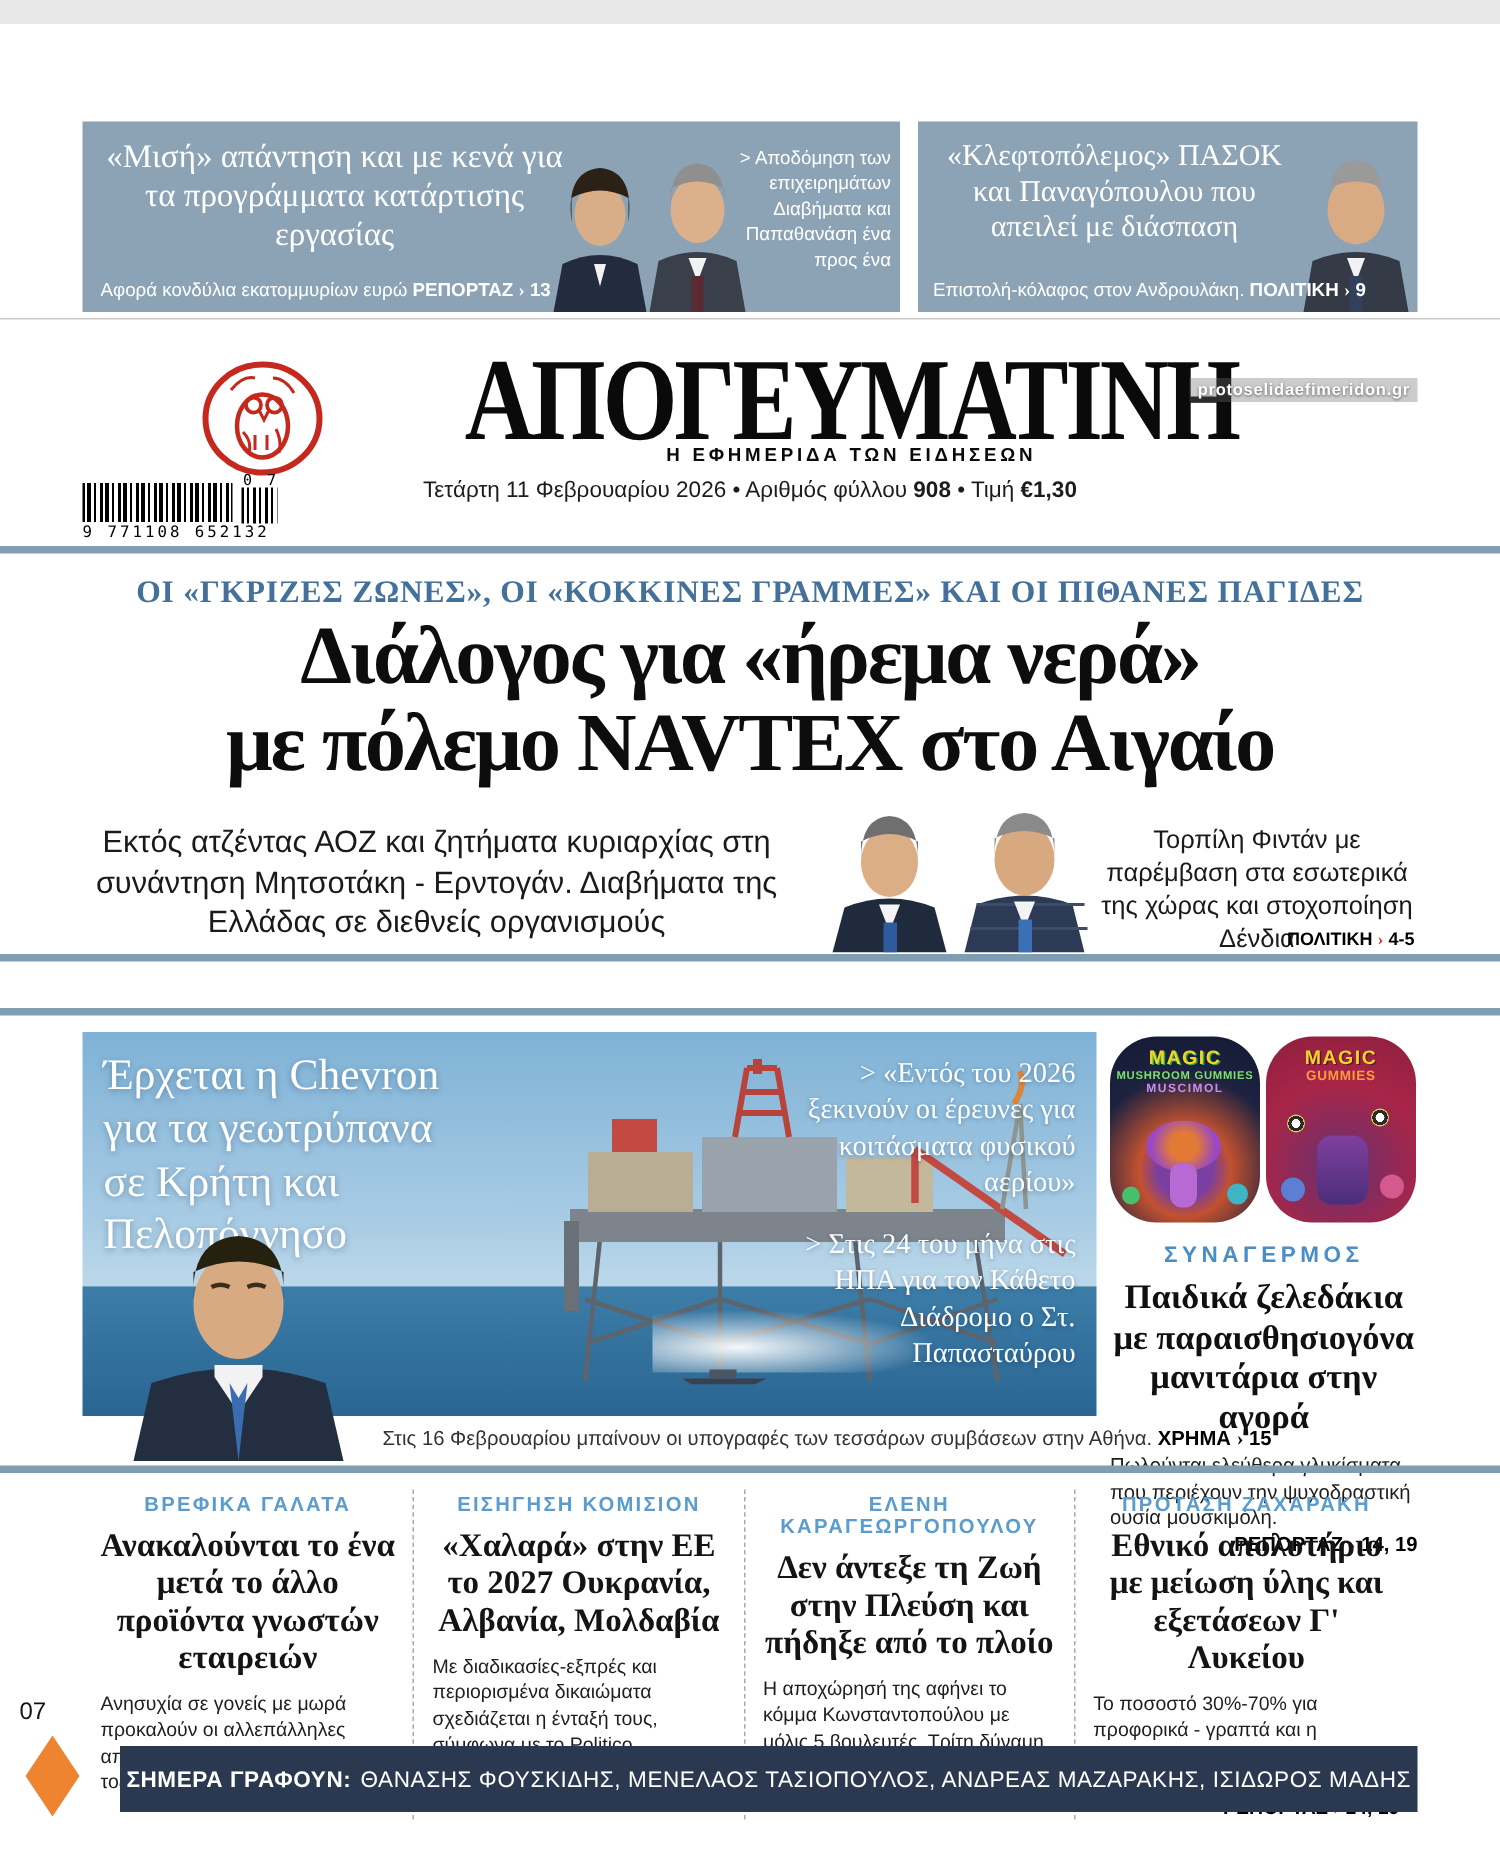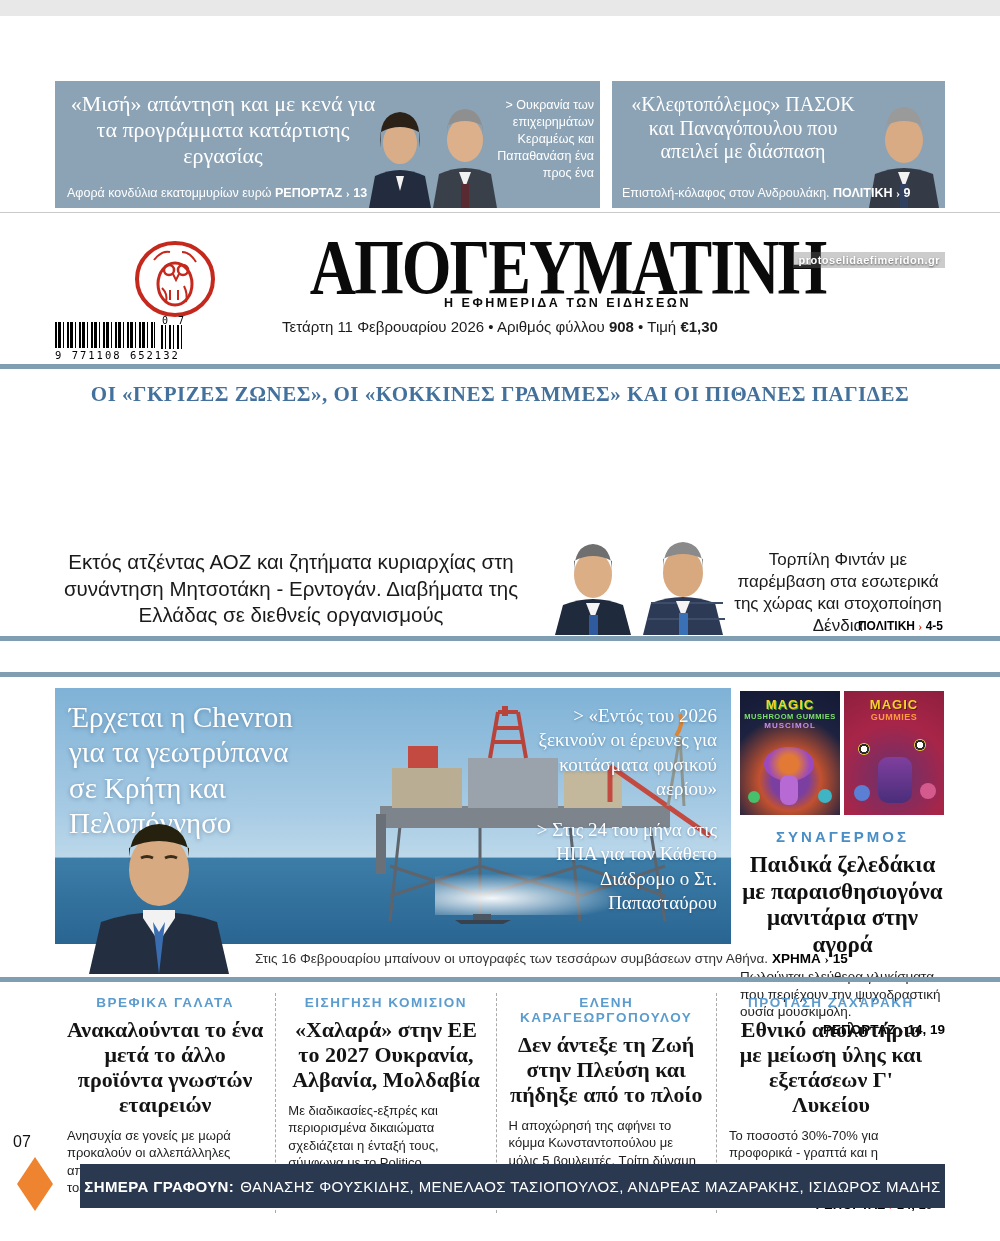--- a/index.html
+++ b/index.html
@@ -97,21 +97,21 @@
   #boat { position:absolute; left:398px; top:222px; width:60px; height:12px; z-index:3; }
   #politician { position:absolute; left:28px; top:126px; width:152px; height:160px; z-index:5; }
   #photo-caption { position:absolute; left:0; bottom:0; right:0; height:30px; background:#fff;
     font-size:13.5px; color:#333; line-height:30px; padding-left:200px; white-space:nowrap; }
   #photo-caption b { color:#000; }
 
   
   #alert-col { left:740px; top:675px; width:205px; height:283px; }
   #pkg-row { display:flex; gap:4px; }
   .pkg { width:100px; height:124px; position:relative; overflow:hidden; text-align:center;
-    font-weight:bold; }
+    font-weight:bold;border-radius:31px; }
   #pkg-1 { background:radial-gradient(circle at 50% 72%, #7a3fa0 0 18%, #c2512f 30%, #1c2240 62%, #141a33 100%); }
   #pkg-2 { background:radial-gradient(circle at 50% 70%, #7e2d62 0 20%, #a82548 55%, #8e1f3e 100%); }
   .pkg-line1 { margin-top:6px; font-size:13px; color:#f5d327; text-shadow:1px 1px 0 #2aa84a; letter-spacing:1px; }
   .pkg-line2 { font-size:7.5px; color:#7de06a; letter-spacing:.5px; }
   .pkg-line3 { font-size:8px; color:#c48ef0; letter-spacing:1px; }
   #pkg-2 .pkg-line1 { text-shadow:1px 1px 0 #5e1430; }
   #pkg-2 .pkg-line2 { color:#ff9a3d; font-size:9px; }
   .pkg-dot { position:absolute; border-radius:50%; }
   #alert-kicker { margin-top:13px; text-align:center; font-size:15px; font-weight:bold;
     color:#4a8ec6; letter-spacing:3px; }
@@ -159,21 +159,21 @@
           <path d="M78 112 L84 78 Q110 66 136 78 L142 112 Z" fill="#39404a"></path>
           <ellipse cx="110" cy="44" rx="18" ry="22" fill="#dcb08a"></ellipse>
           <path d="M92 40 Q92 14 110 13 Q128 14 128 40 L128 30 Q110 20 92 30 Z" fill="#8f8f8f"></path>
           <path d="M104 76 L110 92 L116 76 Z" fill="#f2f2f2"></path>
           <rect x="106" y="88" width="8" height="24" fill="#5a2a33"></rect>
         </g>
       </svg>
     </div>
     <div class="teaser-note">
       <span>&gt;</span>
-      <span>Ουκρανία των επιχειρημάτων Κεραμέως και Παπαθανάση ένα προς ένα</span>
+      <span>Αποδόμηση των επιχειρημάτων Διαβήματα και Παπαθανάση ένα προς ένα</span>
     </div>
     <div class="teaser-sub">
       <span>Αφορά κονδύλια εκατομμυρίων ευρώ</span>
       <b>ΡΕΠΟΡΤΑΖ</b>
       <b class="serif">›</b>
       <b>13</b>
     </div>
   </div>
 
   <div id="teaser-right" class="teaser abs">
@@ -225,20 +225,24 @@
     <span>•</span>
     <span>Αριθμός φύλλου</span>
     <b>908</b>
     <span>•</span>
     <span>Τιμή</span>
     <b>€1,30</b>
   </div>
   <div id="rule-1" class="rule abs"></div>
 
   <div id="lead-kicker" class="abs">ΟΙ «ΓΚΡΙΖΕΣ ΖΩΝΕΣ», ΟΙ «ΚΟΚΚΙΝΕΣ ΓΡΑΜΜΕΣ» ΚΑΙ ΟΙ ΠΙΘΑΝΕΣ ΠΑΓΙΔΕΣ</div>
+  <div id="lead-headline" class="abs">
+    <div>Διάλογος για «ήρεμα νερά»</div>
+    <div>με πόλεμο NAVTEX στο Αιγαίο</div>
+  </div>
 
   <div id="deck-row" class="abs">
     <div id="deck-left">Εκτός ατζέντας ΑΟΖ και ζητήματα κυριαρχίας στη συνάντηση Μητσοτάκη - Ερντογάν. Διαβήματα της Ελλάδας σε διεθνείς οργανισμούς</div>
     <div id="leader-photos">
       <svg width="180" height="94" viewBox="0 0 180 94">
         <g>
           <path d="M8 94 L16 64 Q46 52 76 64 L84 94 Z" fill="#1f2a3d"></path>
           <ellipse cx="46" cy="34" rx="19" ry="23" fill="#dcae86"></ellipse>
           <path d="M27 32 Q27 4 46 3 Q65 4 65 32 L65 20 Q46 10 27 20 Z" fill="#6f6f6f"></path>
           <path d="M39 62 L46 80 L53 62 Z" fill="#f4f4f4"></path>

